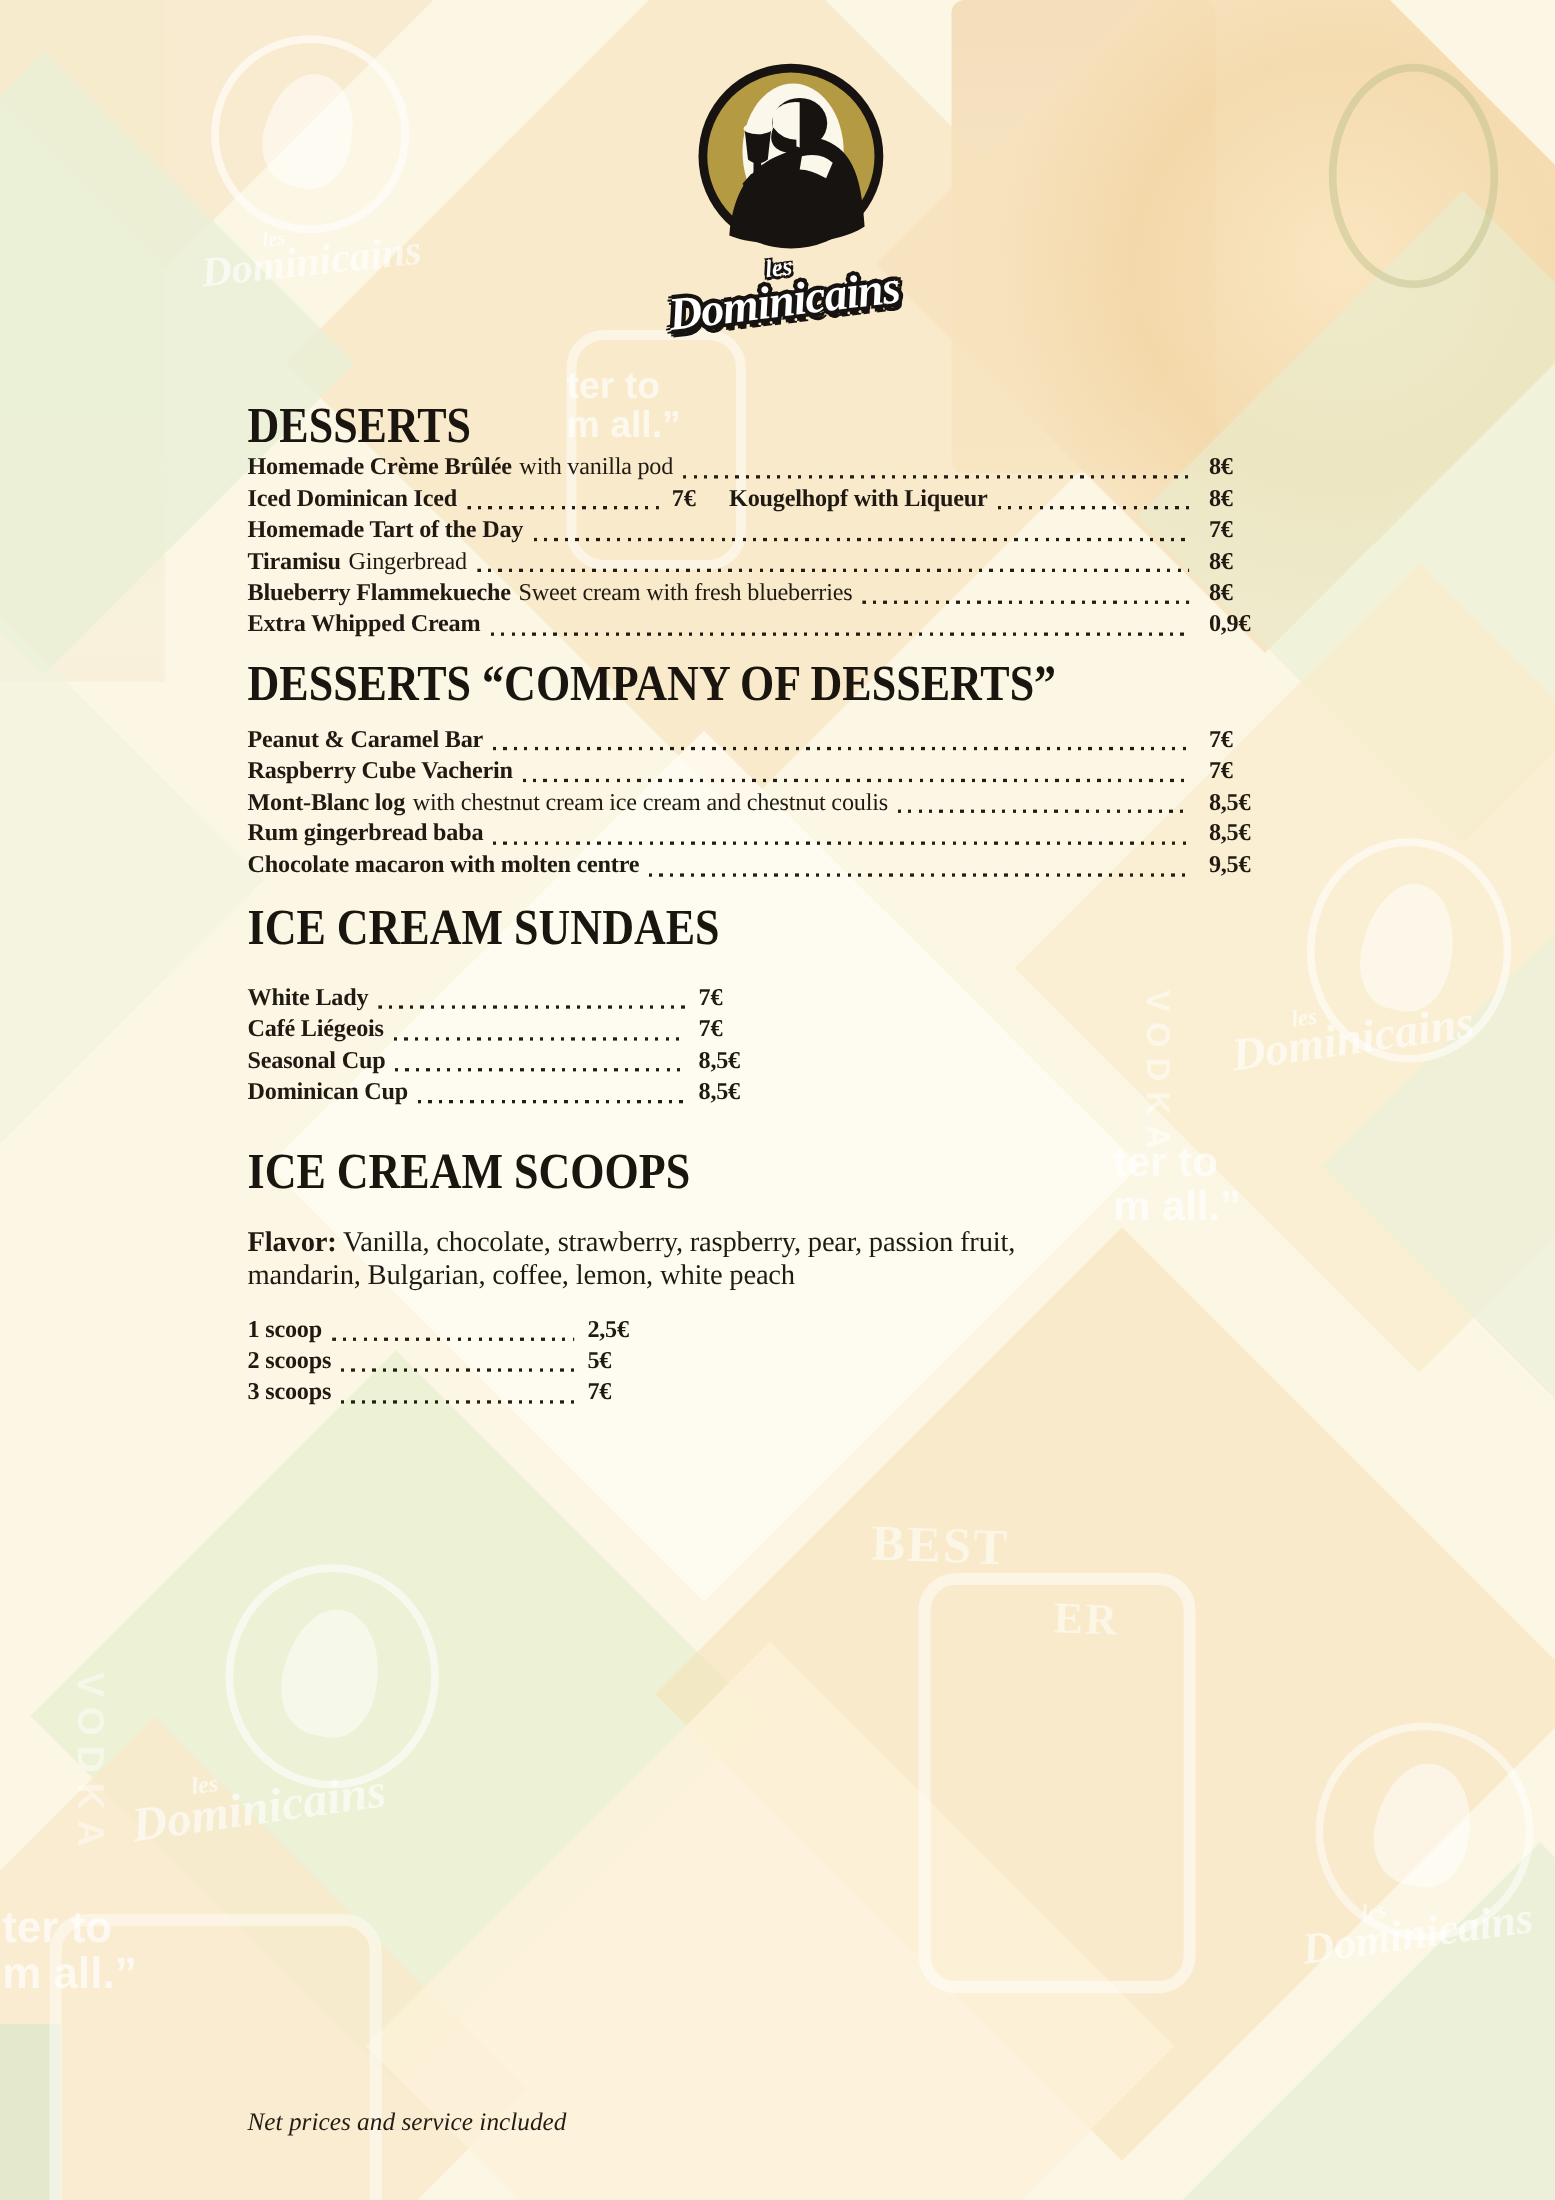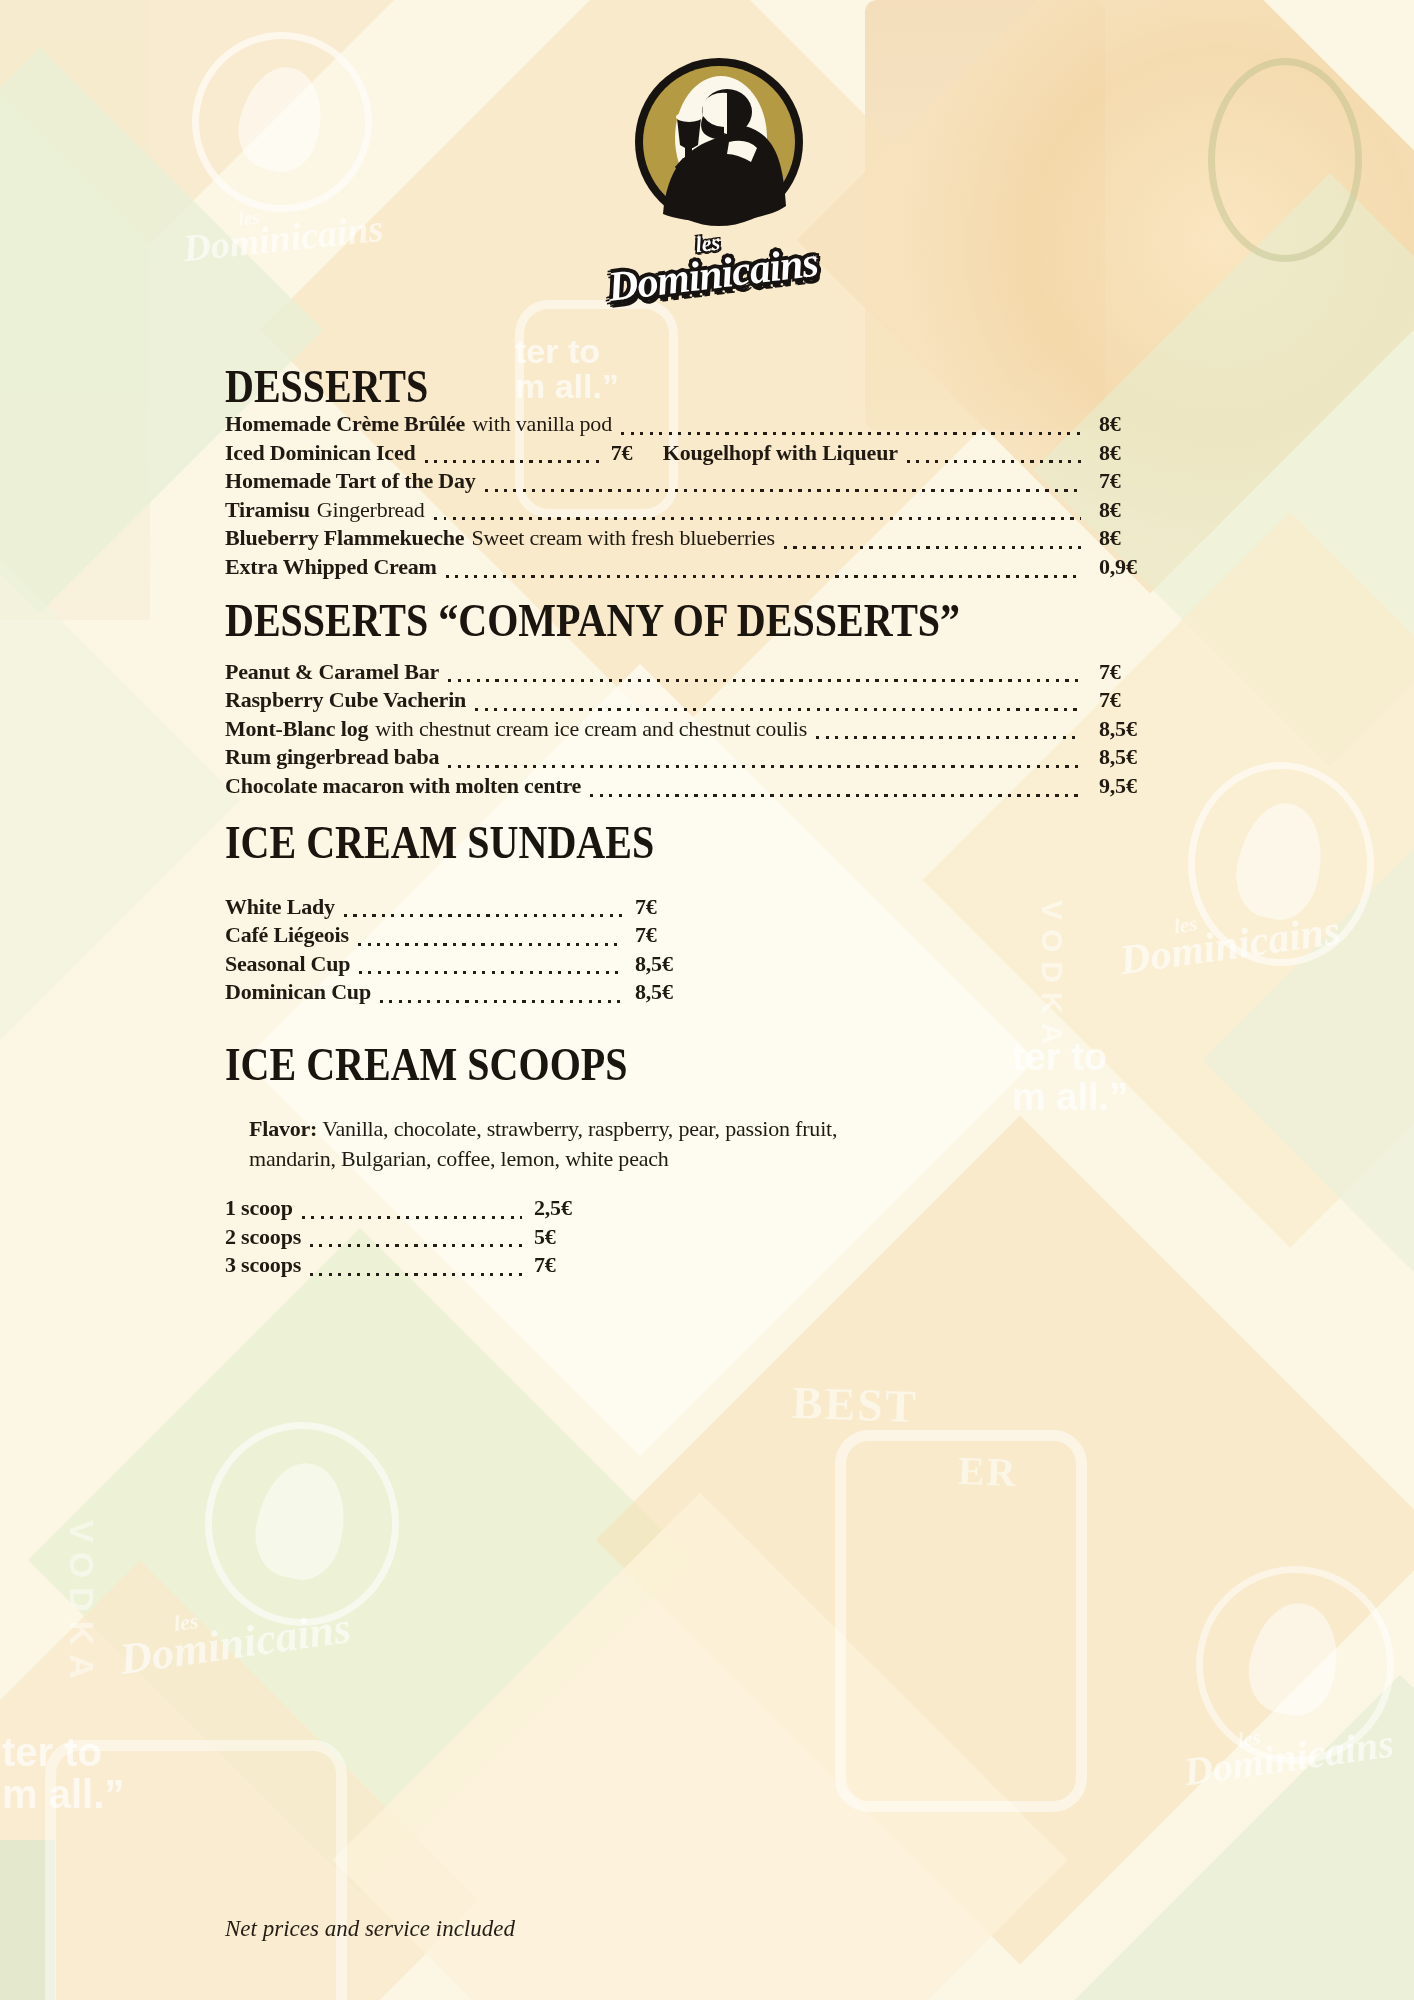--- a/index.html
+++ b/index.html
@@ -34,34 +34,34 @@
                   0 3px 0 #171310;}
   
   #content{position:absolute;left:225px;top:0;width:920px;}
   .title{font-size:46px;line-height:46px;font-weight:700;color:#1b1510;margin:0;
          transform:scaleX(.87);transform-origin:left;white-space:nowrap;}
   .t1{margin-top:364px;margin-bottom:2px;}
   .t2{margin-top:14px;margin-bottom:16px;}
   .t3{margin-top:17px;margin-bottom:29px;}
   .t4{margin-top:33px;margin-bottom:26px;}
   .row{display:flex;align-items:flex-start;height:28.6px;font-size:22px;line-height:24px;
-       letter-spacing:-.2px;}
+       letter-spacing:-.2px;justify-content:flex-end;}
   .w-wide{width:920px;}
   .w-mid{width:450px;}
   .w-sm{width:345px;}
   .nm{font-weight:700;white-space:nowrap;}
   .ds{margin-left:7px;white-space:nowrap;}
   .dots{flex:1;align-self:flex-end;height:3px;margin:0 6px 6px 9px;
         background:repeating-linear-gradient(90deg,#241d15 0 3px,transparent 3px 9.5px);}
   .price{font-weight:700;white-space:nowrap;box-sizing:border-box;}
   .pw{width:58px;padding-left:12px;}
   .pm{width:46px;padding-left:6px;}
   .ps{width:42px;padding-left:6px;}
   .gap{width:12px;}
-  .flavors{font-size:22px;line-height:30px;letter-spacing:-.2px;margin-bottom:22px;margin-left:24px;}
+  .flavors{font-size:26px;line-height:30px;letter-spacing:-.2px;margin-bottom:22px;}
   .flavors b{font-weight:700;}
   .footer{position:absolute;left:225px;top:1916px;font-size:23px;font-style:italic;color:#241d15;}
 </style>
 </head>
 <body>
 
 <div class="page">
 
   <div class="bg">
     <div class="strip" style="left:0;top:0;width:150px;height:620px;background:linear-gradient(180deg,#edf2da,#f7eed8);opacity:.7;"></div>

